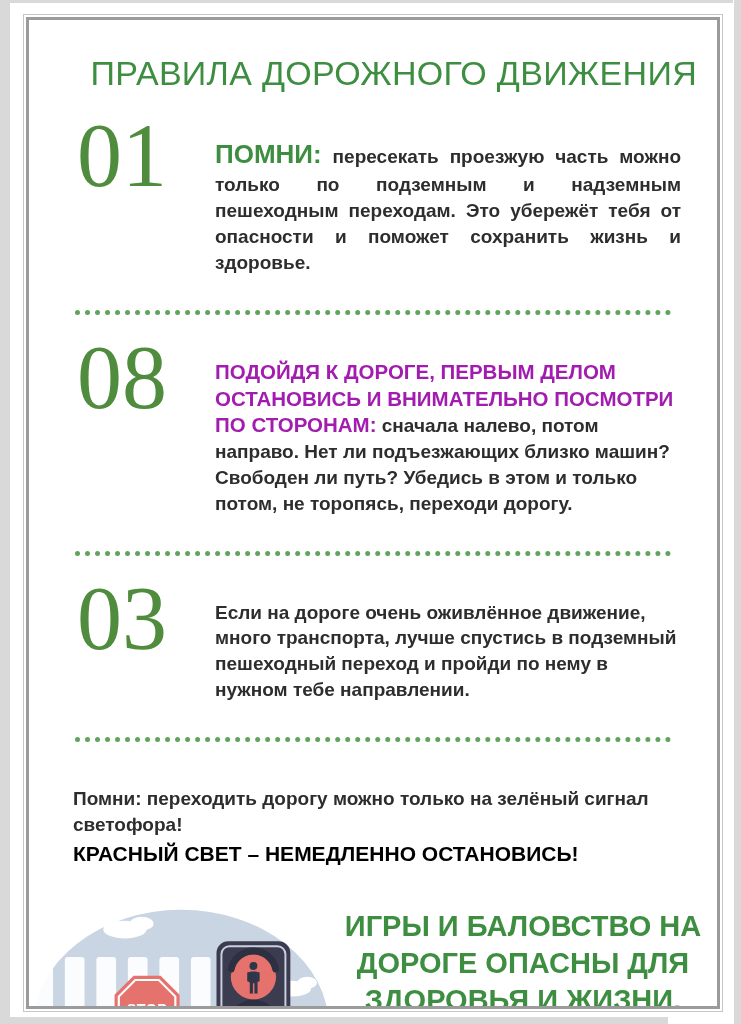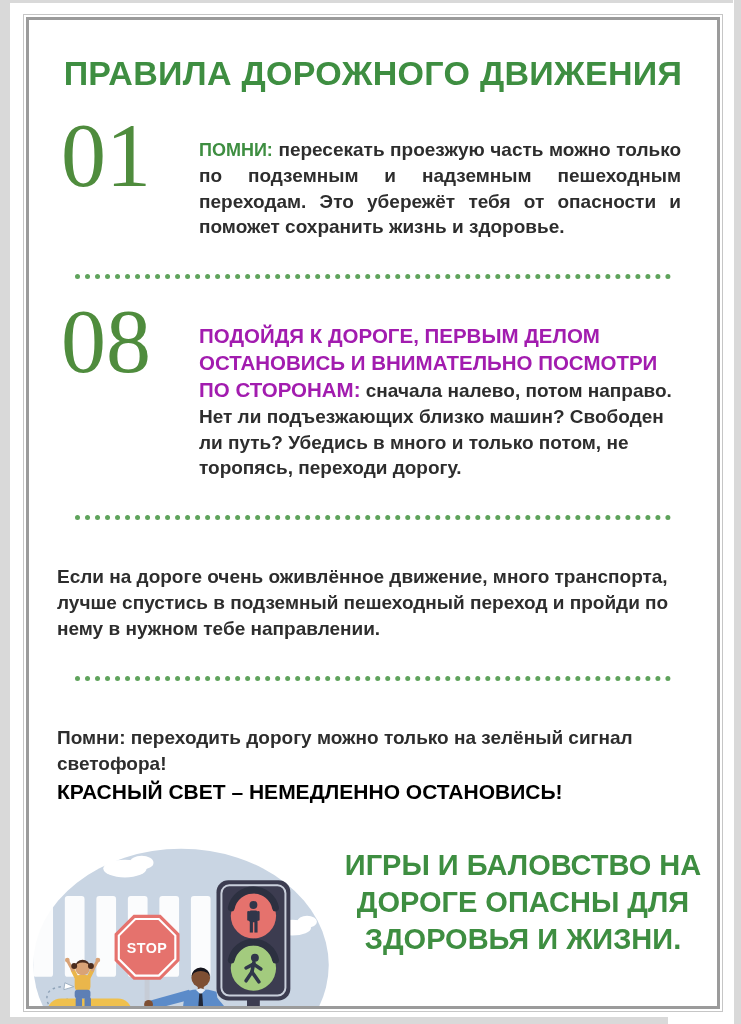--- a/index.html
+++ b/index.html
@@ -7,28 +7,28 @@
           font-family:"Liberation Sans",sans-serif;}
   .edge{position:absolute;background:#d9d9d9;}
   .edge.left{left:0;top:0;width:10px;height:1024px;}
   .edge.right{right:0;top:0;width:7px;height:1024px;}
   .edge.top{left:8px;top:0;height:3px;width:725px;}
   .edge.bottom{left:8px;bottom:0;height:7px;width:660px;}
   .poster-frame{position:absolute;left:23px;top:14px;width:700px;height:998px;
                 border:1px solid #c6c6c6;background:#ffffff;padding:2px;box-sizing:border-box;}
   .poster{width:100%;height:100%;border:3px solid #9b9b9b;box-sizing:border-box;background:#fff;
           overflow:hidden;}
-  .title{margin:34px 20px 0;text-align:center;font-size:34px;font-weight:700;
+  .title{margin:34px 20px 0;text-align:right;font-size:34px;font-weight:400;
          color:#3e8e41;letter-spacing:.3px;}
-  .rule{display:flex;align-items:flex-start;padding:0 36px 0 28px;margin-top:22px;}
+  .rule{display:flex;align-items:flex-start;padding:0 36px 0 44px;margin-top:22px;}
   .rule-num{flex:0 0 138px;font-family:"Liberation Serif",serif;font-size:90px;line-height:.92;
             color:#4f8c3d;padding-left:4px;}
   .rule-body{flex:1;padding-top:3px;font-size:19px;font-weight:700;color:#2d2d2d;line-height:1.36;}
   .rule-body.just{text-align:justify;}
-  .lead-big{color:#3e8e41;font-size:18px;}
+  .lead-big{color:#3e8e41;font-size:26px;}
   .lead-green{color:#a21caf;font-size:20.5px;line-height:1.3;}
   .tail-green{display:block;color:#000000;font-size:21px;margin-top:2px;line-height:1.3;}
   .dots{margin:15px 46px 0;border-top:5px dotted #5fa35c;height:0;}
   .footer{margin-top:14px;display:flex;align-items:flex-start;}
   .illus{flex:0 0 306px;width:306px;height:258px;margin-left:2px;}
   .footer-right{flex:1;padding:8px 12px 0 4px;}
   .warning{font-size:29px;font-weight:700;color:#3e8e41;text-align:center;line-height:1.28;}
   svg text{font-family:"Liberation Sans",sans-serif;}
 </style>
 </head>
@@ -51,26 +51,27 @@
           <span class="lead-big">ПОМНИ:</span>
           <span>пересекать проезжую часть можно только по подземным и надземным пешеходным переходам. Это убережёт тебя от опасности и поможет сохранить жизнь и здоровье.</span>
         </p>
       </section>
       <div class="dots"></div>
 
       <section class="rule">
         <div class="rule-num">08</div>
         <p class="rule-body">
           <span class="lead-green">ПОДОЙДЯ К ДОРОГЕ, ПЕРВЫМ ДЕЛОМ ОСТАНОВИСЬ И ВНИМАТЕЛЬНО ПОСМОТРИ ПО СТОРОНАМ:</span>
-          <span>сначала налево, потом направо. Нет ли подъезжающих близко машин? Свободен ли путь? Убедись в много и только потом, не торопясь, переходи дорогу.</span>
+          <span>сначала налево, потом направо. Нет ли подъезжающих близко машин? Свободен ли путь? Убедись в этом и только потом, не торопясь, переходи дорогу.</span>
         </p>
       </section>
       <div class="dots"></div>
 
       <section class="rule">
+        <div class="rule-num">03</div>
         <p class="rule-body">
           <span>Если на дороге очень оживлённое движение, много транспорта, лучше спустись в подземный пешеходный переход и пройди по нему в нужном тебе направлении.</span>
         </p>
       </section>
       <div class="dots"></div>
 
       <section class="rule">
         <p class="rule-body">
           <span>Помни: переходить дорогу можно только на зелёный сигнал светофора!</span>
           <span class="tail-green">КРАСНЫЙ СВЕТ – НЕМЕДЛЕННО ОСТАНОВИСЬ!</span>

